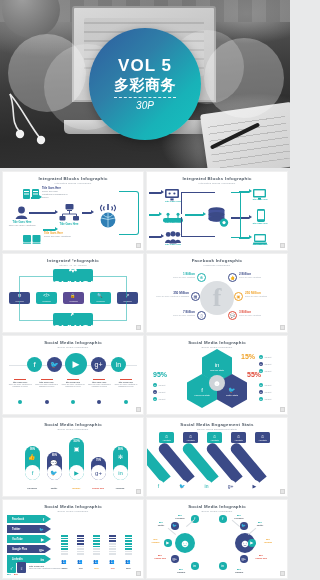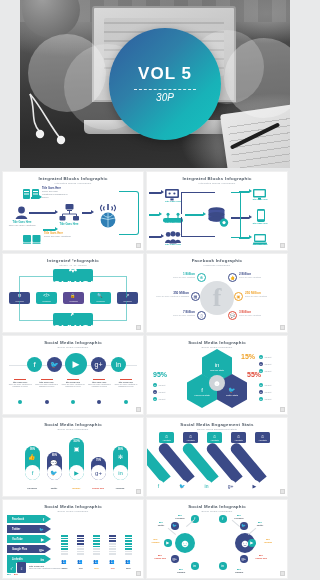--- a/index.html
+++ b/index.html
@@ -3,21 +3,21 @@
 <meta charset="utf-8">
 <style>
   * { margin:0; padding:0; box-sizing:border-box; }
   body {
     width:290px; height:580px; overflow:hidden;
     font-family:"Liberation Sans", sans-serif;
     background:#e8e9ea;
   }
 
   
-  .hero { position:relative; width:290px; height:168px; overflow:hidden; background:#4a4a4a;margin-left:20px; }
+  .hero { position:relative; width:290px; height:168px; overflow:hidden; background:#4a4a4a; }
   .hero-photo {
     position:absolute; inset:0;
     background:
       radial-gradient(ellipse 60% 40% at 18% 10%, #8d8d8d 0%, rgba(0,0,0,0) 60%),
       radial-gradient(ellipse 40% 30% at 85% 8%, #9a9a9a 0%, rgba(0,0,0,0) 60%),
       radial-gradient(ellipse 50% 45% at 88% 85%, #bdbdbd 0%, rgba(0,0,0,0) 65%),
       linear-gradient(175deg,#6e6e6e 0%,#535353 22%,#3a3a3a 48%,#2b2b2b 72%,#343434 100%);
   }
   .hero-photo:before {
     content:""; position:absolute; left:0; top:0; right:0; height:22px;
@@ -206,20 +206,21 @@
     <div class="pen"></div>
   </div>
   <div class="deco-circles">
     <div class="dc dc1"></div>
       <div class="dc dc2"></div>
     <div class="dc dc3"></div>
       <div class="dc dc4"></div>
   </div>
   <div class="badge">
     <div class="badge-vol">VOL 5</div>
+    <div class="badge-cn1">多彩商务</div>
     <div class="badge-dash"></div>
     <div class="badge-p">30P</div>
   </div>
 </div>
 
 <div class="deck">
 
   <div class="slide">
     <div class="s-title">
       <div class="t1">Integrated Blocks Infographic</div>

